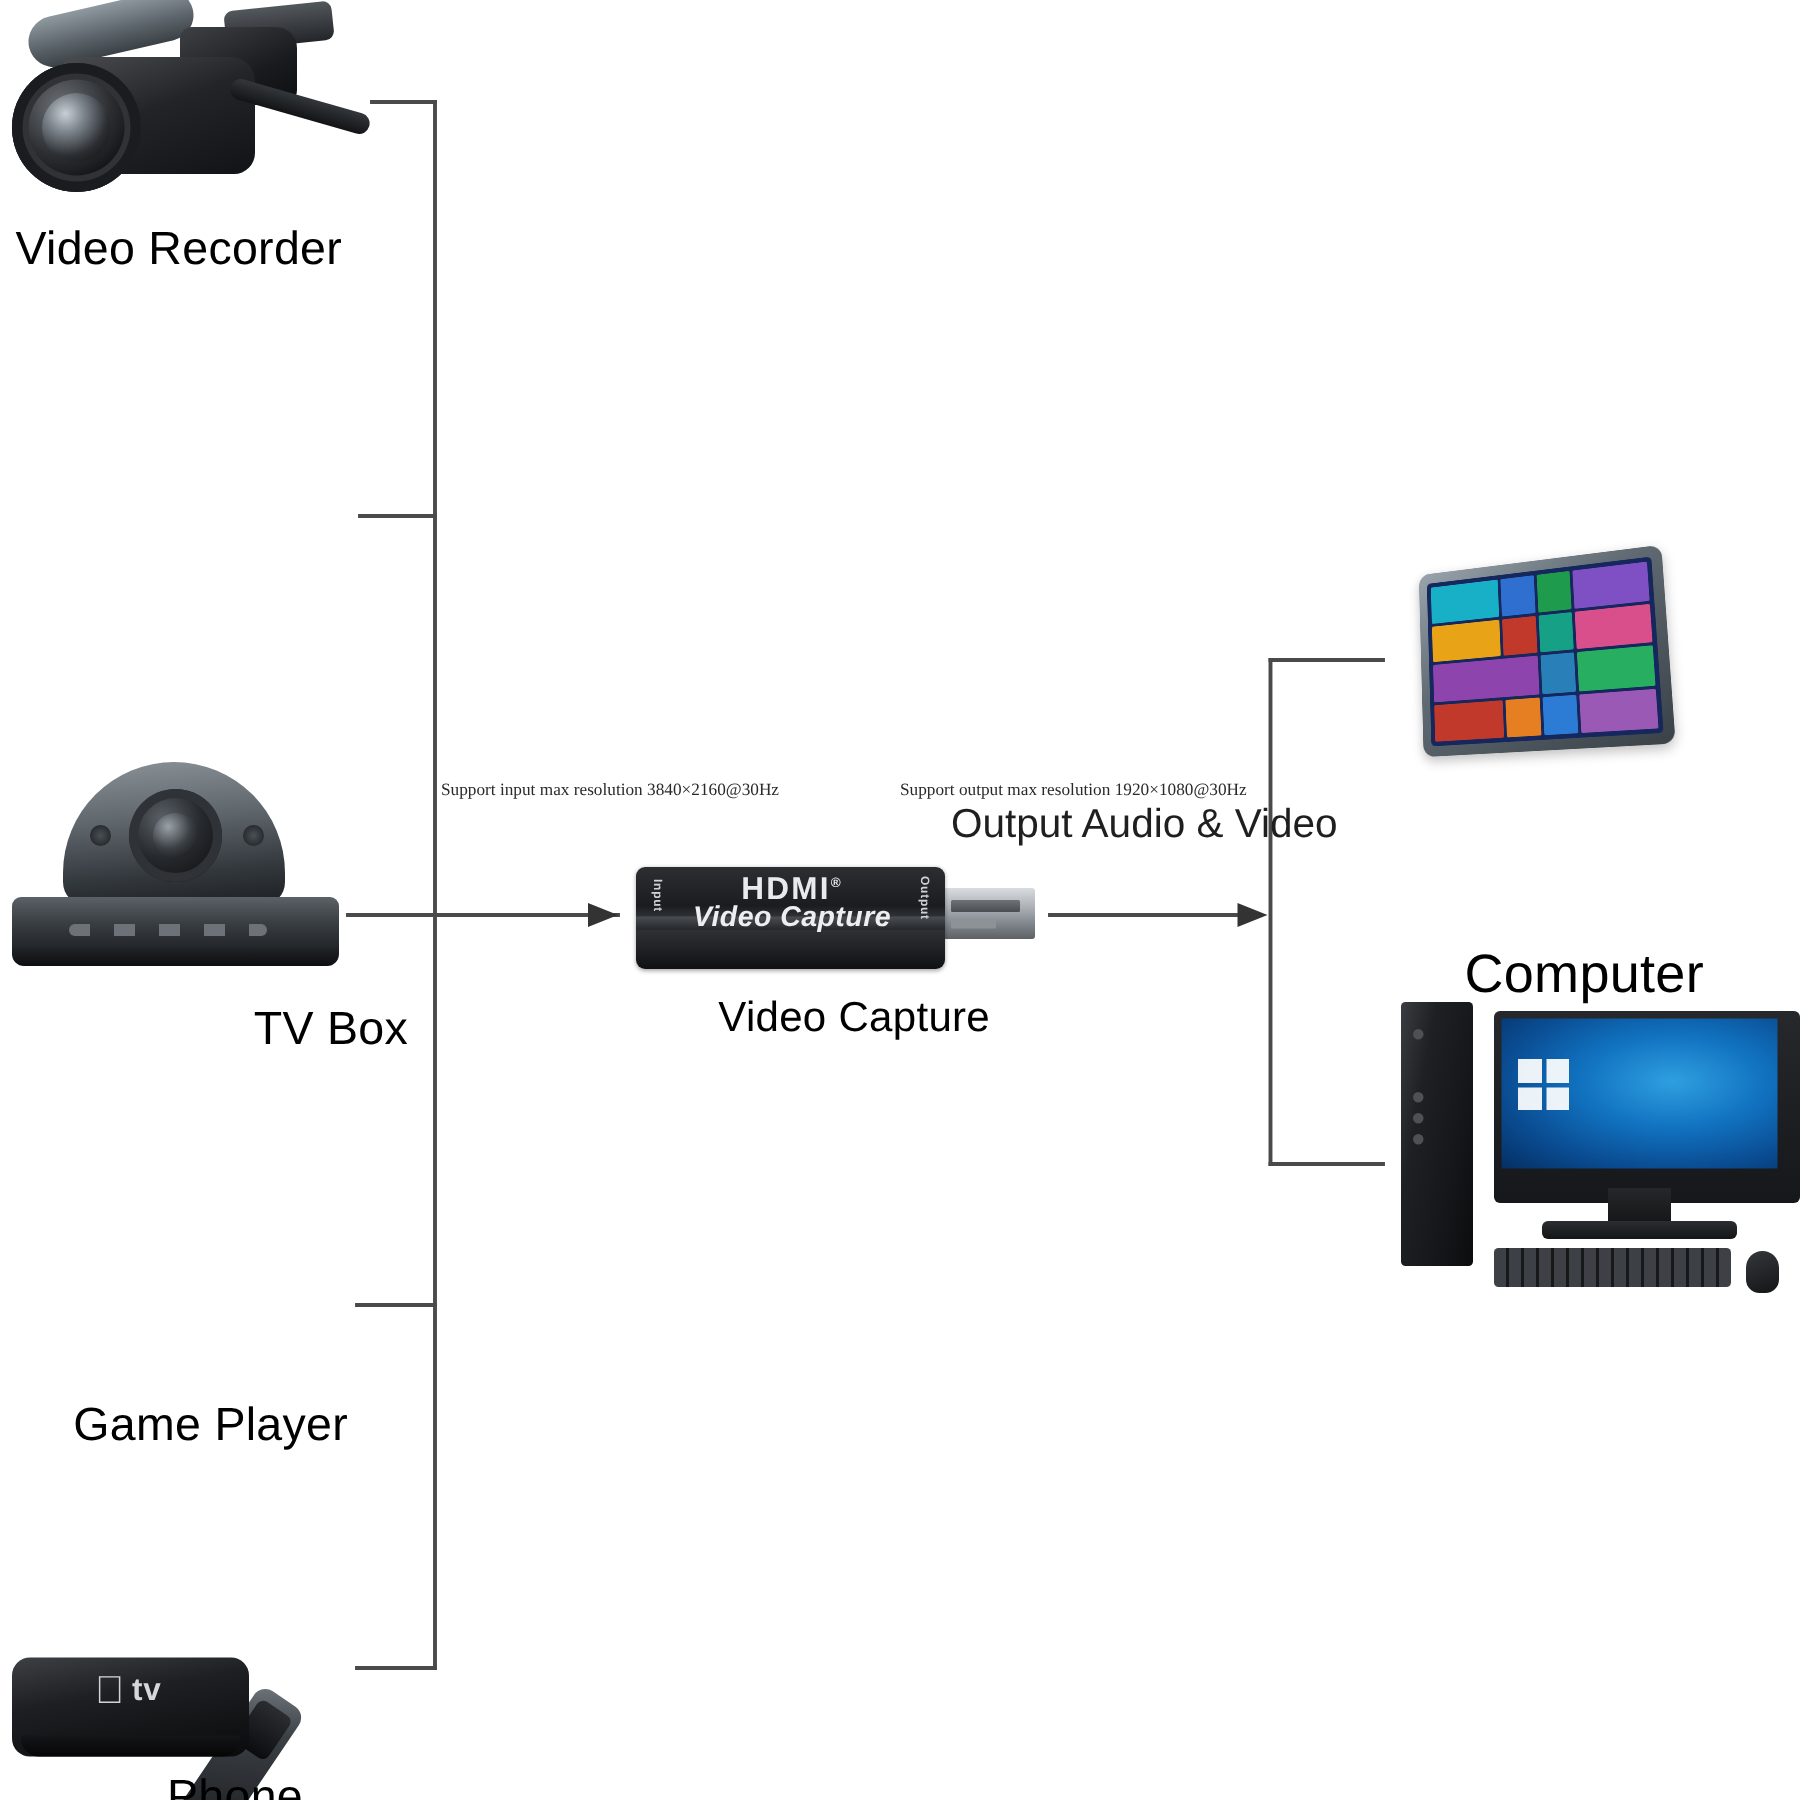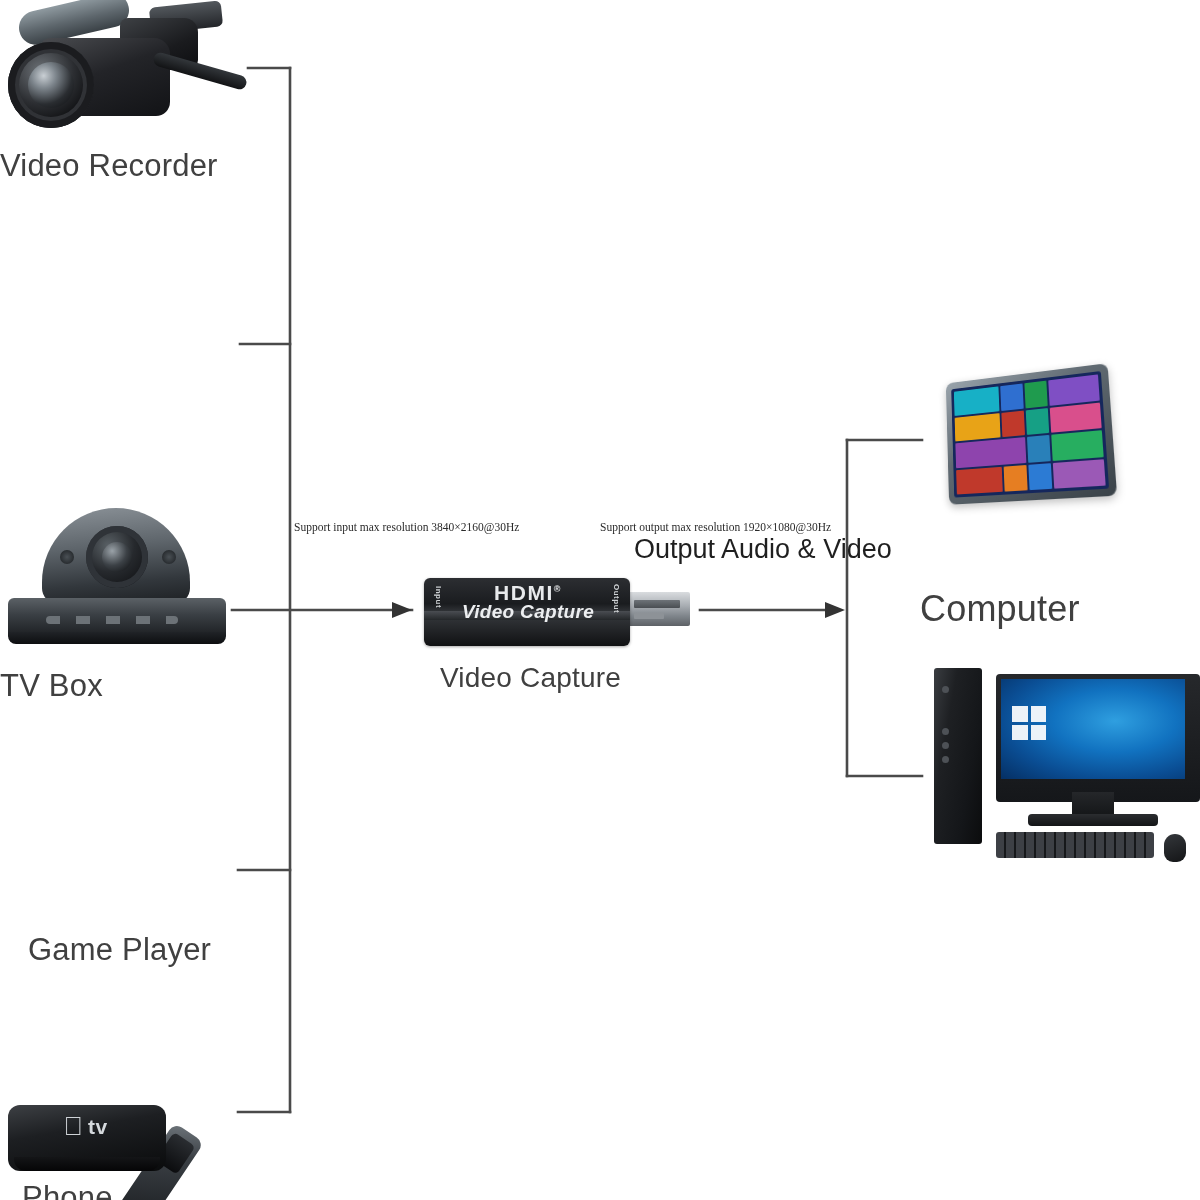--- a/index.html
+++ b/index.html
@@ -1,22 +1,22 @@
 <!DOCTYPE html>
 <html><head>
 <meta charset="utf-8">
 <style>
   html,body{margin:0;padding:0;background:#fff;}
   body{width:1200px;height:1200px;position:relative;overflow:hidden;
        font-family:"Liberation Sans","DejaVu Sans",sans-serif;color:#1d1d1d;}
   .stage{position:absolute;inset:0;}
   .node{position:absolute;}
-  .caption{position:absolute;text-align:left;font-size:31px;color:#404040;
+  .caption{position:absolute;text-align:right;font-size:31px;color:#000000;
            letter-spacing:.2px;white-space:nowrap;}
-  .caption.big{font-size:34px;}
+  .caption.big{font-size:34px;margin-top:40px;}
   .spec{position:absolute;font-size:11.5px;color:#2a2a2a;white-space:nowrap;
         font-family:Liberation Serif, serif;}
   .flowlabel{position:absolute;font-size:27px;color:#1f1f1f;white-space:nowrap;}
   svg.wires{position:absolute;left:0;top:0;width:1200px;height:1200px;
             pointer-events:none;}
 
   
   .cam-body{position:absolute;left:40px;top:38px;width:130px;height:78px;
     background:linear-gradient(160deg,#4a4c50 0%,#232428 45%,#121316 100%);
     border-radius:10px 16px 14px 10px;}
@@ -165,31 +165,31 @@
     <div class="pz-base"></div>
     <div class="pz-dots"></div>
   </div>
 
   <div class="node" style="left:0;top:545px;width:250px;height:160px;">
     <div class="tv-remote"></div>
     <div class="tv-box"></div>
     <div class="tv-logo"></div>
     <div class="tv-logo-t">tv</div>
   </div>
-  <div class="caption" style="left:0;top:668px;width:248px;">TV Box</div>
+  <div class="caption" style="left:0;top:668px;width:248px;padding-left:24px;">TV Box</div>
 
   <div class="node" style="left:0;top:760px;width:250px;height:180px;">
     
     
     
     
     
     
   </div>
-  <div class="caption" style="left:0;top:932px;width:232px;padding-left:28px;">Game Player</div>
+  <div class="caption" style="left:0;top:932px;width:232px;">Game Player</div>
 
   <div class="node" style="left:0;top:1000px;width:250px;height:200px;">
     
     
     
   </div>
   <div class="caption" style="left:22px;top:1180px;width:180px;">Phone</div>
 
   <div class="spec" style="left:294px;top:521px;">Support input max resolution 3840×2160@30Hz</div>
 

